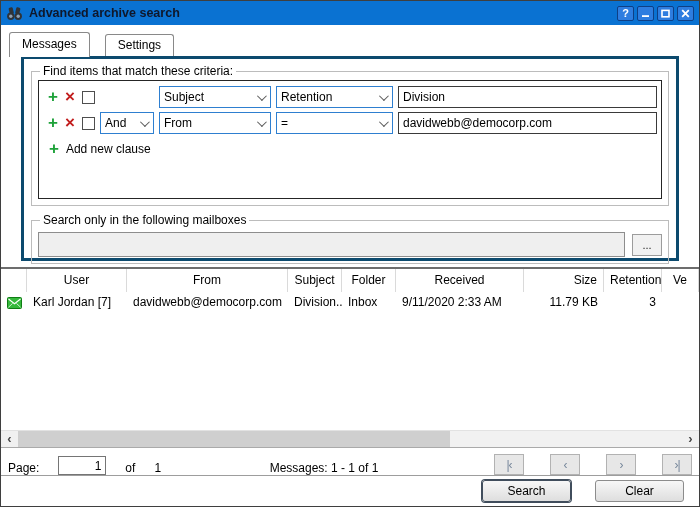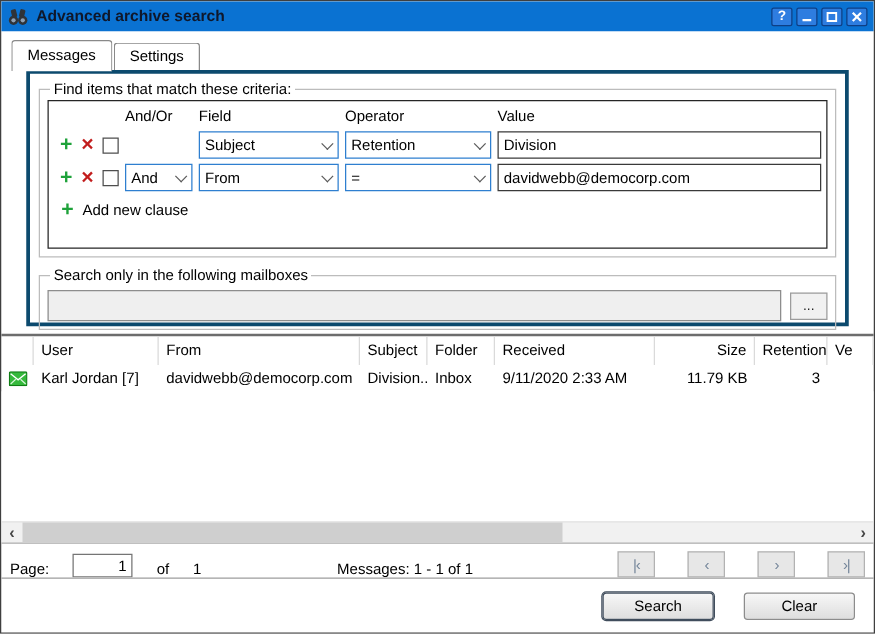--- a/index.html
+++ b/index.html
@@ -16,21 +16,21 @@
                      white-space:nowrap; }
   .winbtn { width:17px; height:15px; margin-left:3px; background:#2e7de0;
             border:1px solid #0e3f85; border-radius:2px; display:flex;
             align-items:center; justify-content:center; color:#fff;
             font-weight:bold; font-size:11px; line-height:1; flex:none; }
 
   
   .tabstrip { display:flex; align-items:flex-end; margin:7px 4px 0 4px;
               padding-left:4px; position:relative; z-index:2; flex:none; }
   .tab { border:1px solid #898989; border-bottom:none; border-radius:3px 3px 0 0;
-         background:#fff; padding:4px 12px 4px; margin-right:1px; cursor:default; }
+         background:#fff; padding:4px 12px 4px; margin-right:15px; cursor:default; }
   .tab.active { margin-bottom:-1px; padding-bottom:6px; position:relative; }
   .tab.inactive { padding-top:3px; padding-bottom:4px; }
 
   .tabpanel { margin:0 20px; border:3px solid #0c4a6e; background:#fff;
               height:205px; padding:5px 7px; flex:none; position:relative; z-index:1; }
 
   fieldset { border:1px solid #bcbcbc; padding:1px 6px 6px; }
   legend { padding:0 3px; margin-left:2px; }
 
   
@@ -60,21 +60,21 @@
   .mbfield { flex:1; height:25px; background:#efefef; border:1px solid #8d8d8d; }
   .browse-btn { width:30px; height:22px; background:#f1f1f1; border:1px solid #9c9c9c;
                 font-size:11px; line-height:16px; text-align:center; color:#222; }
 
   
   .results { border-top:2px solid #6d6d6d; margin-top:6px; flex:1; display:flex;
              flex-direction:column; overflow:hidden; }
   .tgrid { display:grid; grid-template-columns:26px 100px 161px 54px 54px 128px 80px 58px 1fr; }
   .thead { height:23px; line-height:23px; flex:none; }
   .thead > div { padding:0 6px; border-right:1px solid #dadada; overflow:hidden;
-                 white-space:nowrap; }
+                 white-space:nowrap;text-align:center; }
   .thead .r { text-align:right; }
   .trow { height:21px; line-height:21px; flex:none; }
   .trow > div { padding:0 6px; overflow:hidden; white-space:nowrap; }
   .trow .r { text-align:right; }
   .cell-icon { display:flex; align-items:center; justify-content:center; padding:0 !important; }
   .tspacer { flex:1; background:#fff; }
 
   
   .hscroll { height:17px; display:flex; flex:none; background:#f1f1f1;
              border-top:1px solid #e2e2e2; }
@@ -87,21 +87,21 @@
   .pager { height:28px; border-top:1px solid #aaaaaa; display:flex; align-items:flex-end;
            padding:0 7px; gap:19px; flex:none; }
   .page-input { width:48px; height:19px; border:1px solid #757575; text-align:right;
                 padding:0 4px; font:12px "Liberation Sans", sans-serif; }
   .msgcount { flex:1; text-align:center; }
   .navbtn { width:30px; height:21px; background:#e7e7e7; border:1px solid #b2b2b2;
             color:#76879b; font-size:12px; line-height:18px; text-align:center;
             margin-left:7px; letter-spacing:-1px; }
 
   
-  .btnstrip { height:44px; border-top:1px solid #9d9d9d; display:flex;
+  .btnstrip { height:31px; border-top:1px solid #9d9d9d; display:flex;
               align-items:center; justify-content:flex-end; gap:24px;
               padding-right:15px; flex:none; }
   .pushbtn { width:89px; height:22px; background:linear-gradient(#f7f7f7,#dedede);
              border:1px solid #8c8c8c; border-radius:3px; font:12px "Liberation Sans", sans-serif;
              text-align:center; }
   .pushbtn.default { border:1px solid #404d5c; box-shadow:0 0 0 1px #404d5c; }
 </style>
 </head>
 <body>
 
@@ -143,27 +143,20 @@
     <div class="tab active">Messages</div>
     <div class="tab inactive">Settings</div>
   </div>
 
   <div class="tabpanel">
 
     <fieldset>
       <legend>Find items that match these criteria:</legend>
       <div class="crit-box">
 
-        <div class="crow header">
-          <div></div>
-          <div>And/Or</div>
-          <div>Field</div>
-          <div>Operator</div>
-          <div>Value</div>
-        </div>
 
         <div class="crow fields">
           <div class="cicons">
             <span class="plus">+</span>
             <span class="cross">×</span>
             <span class="checkbox"></span>
           </div>
           <div></div>
           <div class="combo">
             <span>Subject</span>

